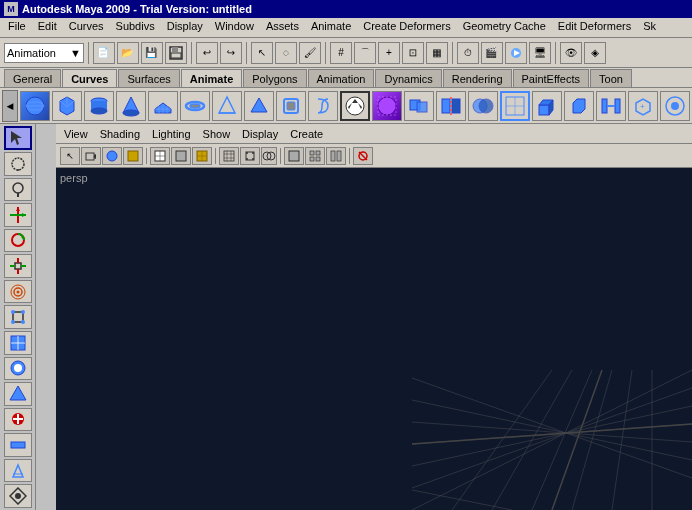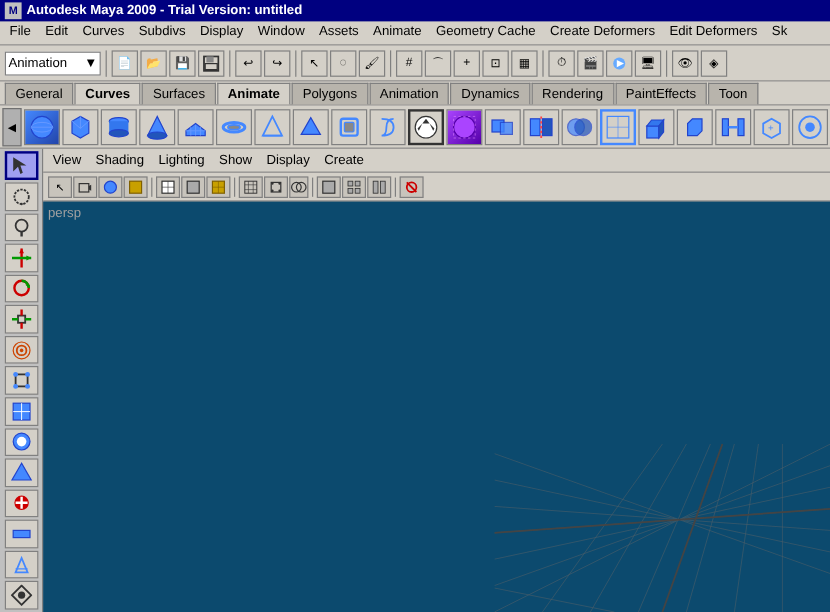--- a/index.html
+++ b/index.html
@@ -153,20 +153,21 @@
       justify-content: center;
       cursor: pointer;
       font-size: 14px;
       overflow: hidden;
     }
 
     
     #main-area {
       display: flex;
       height: calc(510px - 18px - 20px - 30px - 20px - 36px);
+      gap: 20px;
     }
 
     
     #left-panel {
       width: 36px;
       background: #c0c0c0;
       border-right: 1px solid #808080;
       display: flex;
       flex-direction: column;
       align-items: center;
@@ -238,21 +239,21 @@
     .vp-sep {
       width: 1px;
       height: 16px;
       background: #808080;
       margin: 0 2px;
     }
 
     
     #viewport-3d {
       flex: 1;
-      background: #0c4a6e;
+      background: #0f172a;
       position: relative;
       overflow: hidden;
       padding-left: 44px;
     }
 
     
     #grid-canvas {
       position: absolute;
       bottom: 0;
       right: 0;
@@ -279,22 +280,22 @@
 
 <div id="menu-bar">
   <span class="menu-item">File</span>
   <span class="menu-item">Edit</span>
   <span class="menu-item">Curves</span>
   <span class="menu-item">Subdivs</span>
   <span class="menu-item">Display</span>
   <span class="menu-item">Window</span>
   <span class="menu-item">Assets</span>
   <span class="menu-item">Animate</span>
+  <span class="menu-item">Create Deformers</span>
   <span class="menu-item">Geometry Cache</span>
-  <span class="menu-item">Create Deformers</span>
   <span class="menu-item">Edit Deformers</span>
   <span class="menu-item">Sk</span>
 </div>
 
 <div id="toolbar-area">
   <div class="toolbar-dropdown">
     <span>Animation</span>
     <span>▼</span>
   </div>
   <div class="toolbar-separator"></div>

